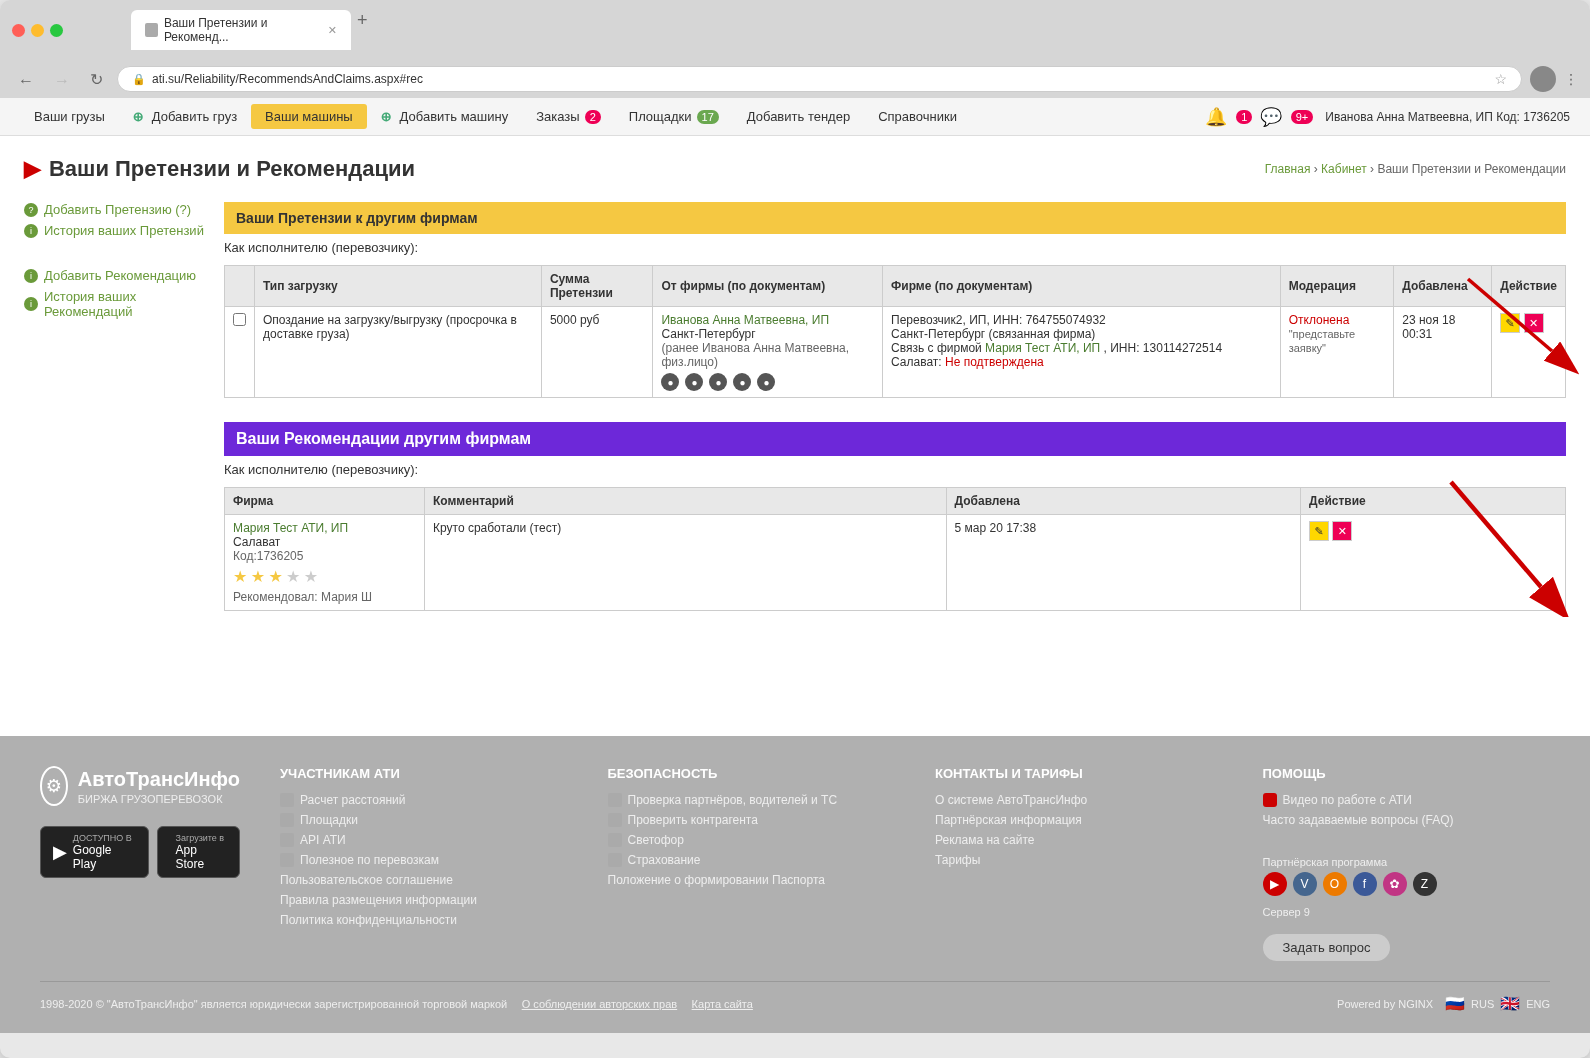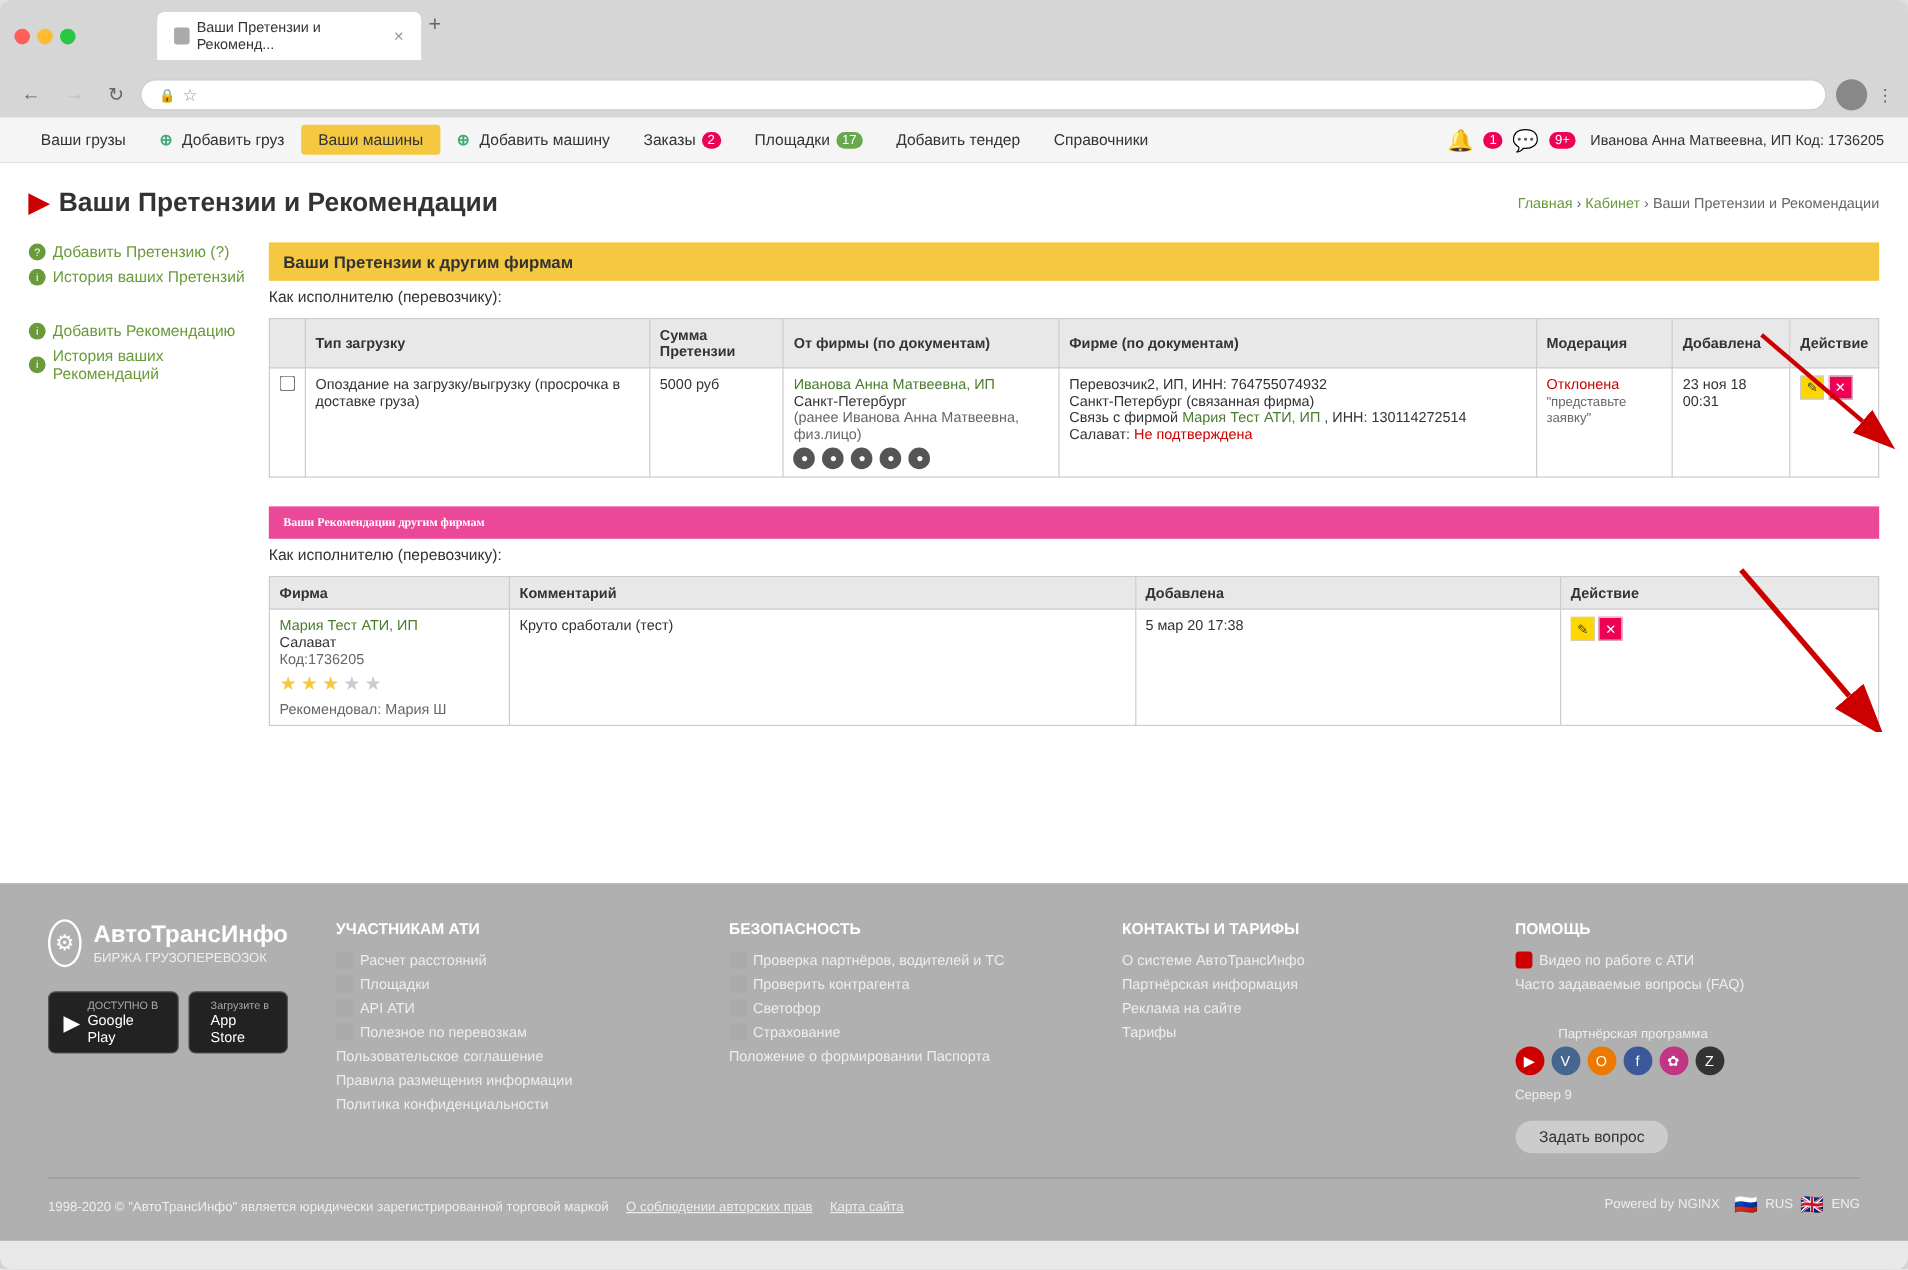--- a/index.html
+++ b/index.html
@@ -121,21 +121,21 @@
     .arrow-overlay {
       position: absolute;
       top: 20px;
       right: -10px;
       width: 120px;
       height: 100px;
       pointer-events: none;
       z-index: 10;
     }
 
-    .green-section-header { background: #ec4899; padding: 8px 12px; font-size: 10px; font-weight: bold; color: #fff; font-family: Liberation Serif, serif; }
+    .green-section-header { background: #6d28d9; padding: 8px 12px; font-size: 16px; font-weight: bold; color: #fff; }
   </style>
 </head>
 <body>
 
 <div class="browser-frame">
 
   <div class="browser-titlebar">
     <div class="traffic-lights">
       <div class="tl tl-red"></div>
       <div class="tl tl-yellow"></div>
@@ -150,20 +150,21 @@
       <div class="new-tab-btn">+</div>
     </div>
   </div>
 
   <div class="browser-urlbar">
     <button class="nav-btn">←</button>
     <button class="nav-btn" disabled="">→</button>
     <button class="nav-btn">↻</button>
     <div class="url-bar">
       <span class="url-lock">🔒</span>
+      <span class="url-text">ati.su/Reliability/RecommendsAndClaims.aspx#rec</span>
       <span class="url-star">☆</span>
     </div>
     <div class="user-avatar"></div>
     <span class="url-menu-btn">⋮</span>
   </div>
 
   <div class="site-nav">
     <div class="nav-item">
       <span>Ваши грузы</span>
     </div>
@@ -456,21 +457,21 @@
 
       <div class="footer-col">
         <div class="footer-col-title">ПОМОЩЬ</div>
         <a class="footer-link">
           <span class="footer-link-icon" style="background:#c00;border-radius:3px;"></span>
           Видео по работе с АТИ
         </a>
         <a class="footer-link">Часто задаваемые вопросы (FAQ)</a>
         <br>
         <div style="margin-top: 8px;">
-          <span style="color:#eee;font-size:11px;margin-bottom:4px;display:block;margin-left:36px;">Партнёрская программа</span>
+          <span style="color:#eee;font-size:11px;margin-bottom:4px;display:block;">Партнёрская программа</span>
           <div style="display:flex;gap:6px;margin-bottom:8px;">
             <div class="footer-social-icon" style="background:#c00;">▶</div>
             <div class="footer-social-icon" style="background:#45668e;">V</div>
             <div class="footer-social-icon" style="background:#ed7a00;">O</div>
             <div class="footer-social-icon" style="background:#3b5998;">f</div>
             <div class="footer-social-icon" style="background:#c13584;">✿</div>
             <div class="footer-social-icon" style="background:#333;">Z</div>
           </div>
           <span style="color:#eee;font-size:11px;">Сервер 9</span>
         </div>

